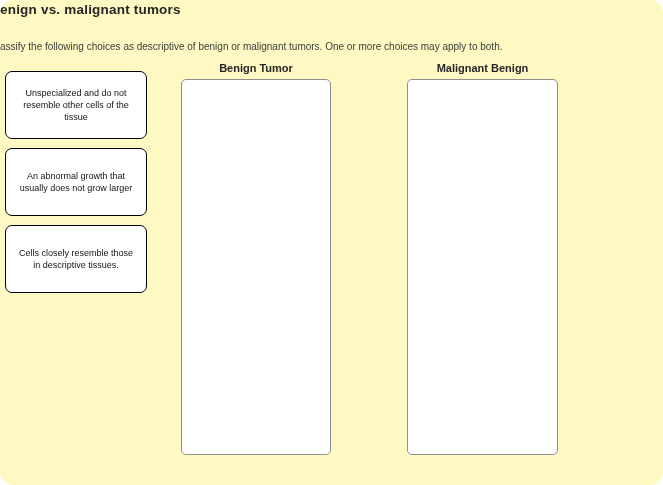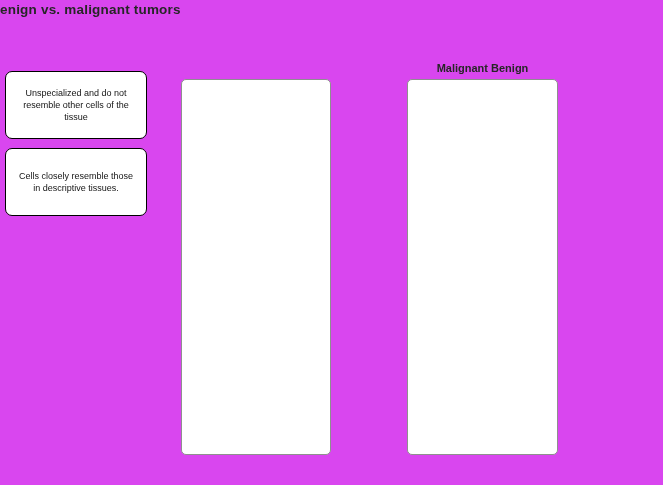--- a/index.html
+++ b/index.html
@@ -5,22 +5,23 @@
   html, body {
     margin: 0;
     padding: 0;
     background: #ffffff;
     font-family: "Liberation Sans", sans-serif;
   }
   .page {
     position: relative;
     width: 663px;
     height: 485px;
-    background: #d946ef;
+    background: #fef9c3;
     overflow: hidden;
+    border-radius: 13px;
   }
   .title {
     position: absolute;
     left: 0;
     top: 2px;
     font-size: 13.5px;
     font-weight: 700;
     color: #262626;
     letter-spacing: 0.2px;
     white-space: nowrap;
@@ -83,30 +84,35 @@
   .drop-zone.benign { left: 181px; width: 150px; }
   .drop-zone.malignant { left: 407px; width: 151px; }
 </style>
 </head>
 <body>
 
 <div class="page">
 
   <div class="title">enign vs. malignant tumors</div>
 
+  <div class="instructions">assify the following choices as descriptive of benign or malignant tumors. One or more choices may apply to both.</div>
 
   <div class="choices">
     <div class="choice-card">
       <span class="choice-label">Unspecialized and do not resemble other cells of the tissue</span>
     </div>
     <div class="choice-card">
+      <span class="choice-label">An abnormal growth that usually does not grow larger</span>
+    </div>
+    <div class="choice-card">
       <span class="choice-label">Cells closely resemble those in descriptive tissues.</span>
     </div>
   </div>
 
+  <div class="col-header benign">Benign Tumor</div>
 
   <div class="col-header malignant">Malignant Benign</div>
 
   <div class="drop-zone benign"></div>
 
   <div class="drop-zone malignant"></div>
 
 </div>
 
 </body></html>

